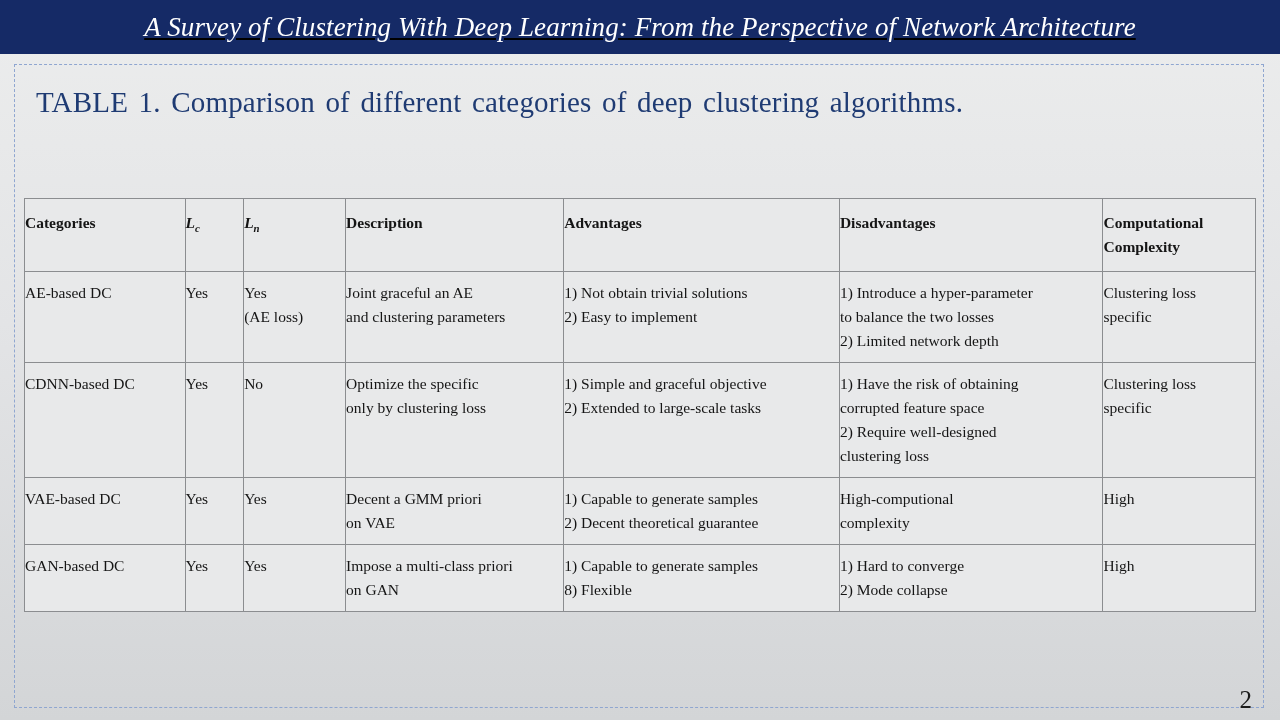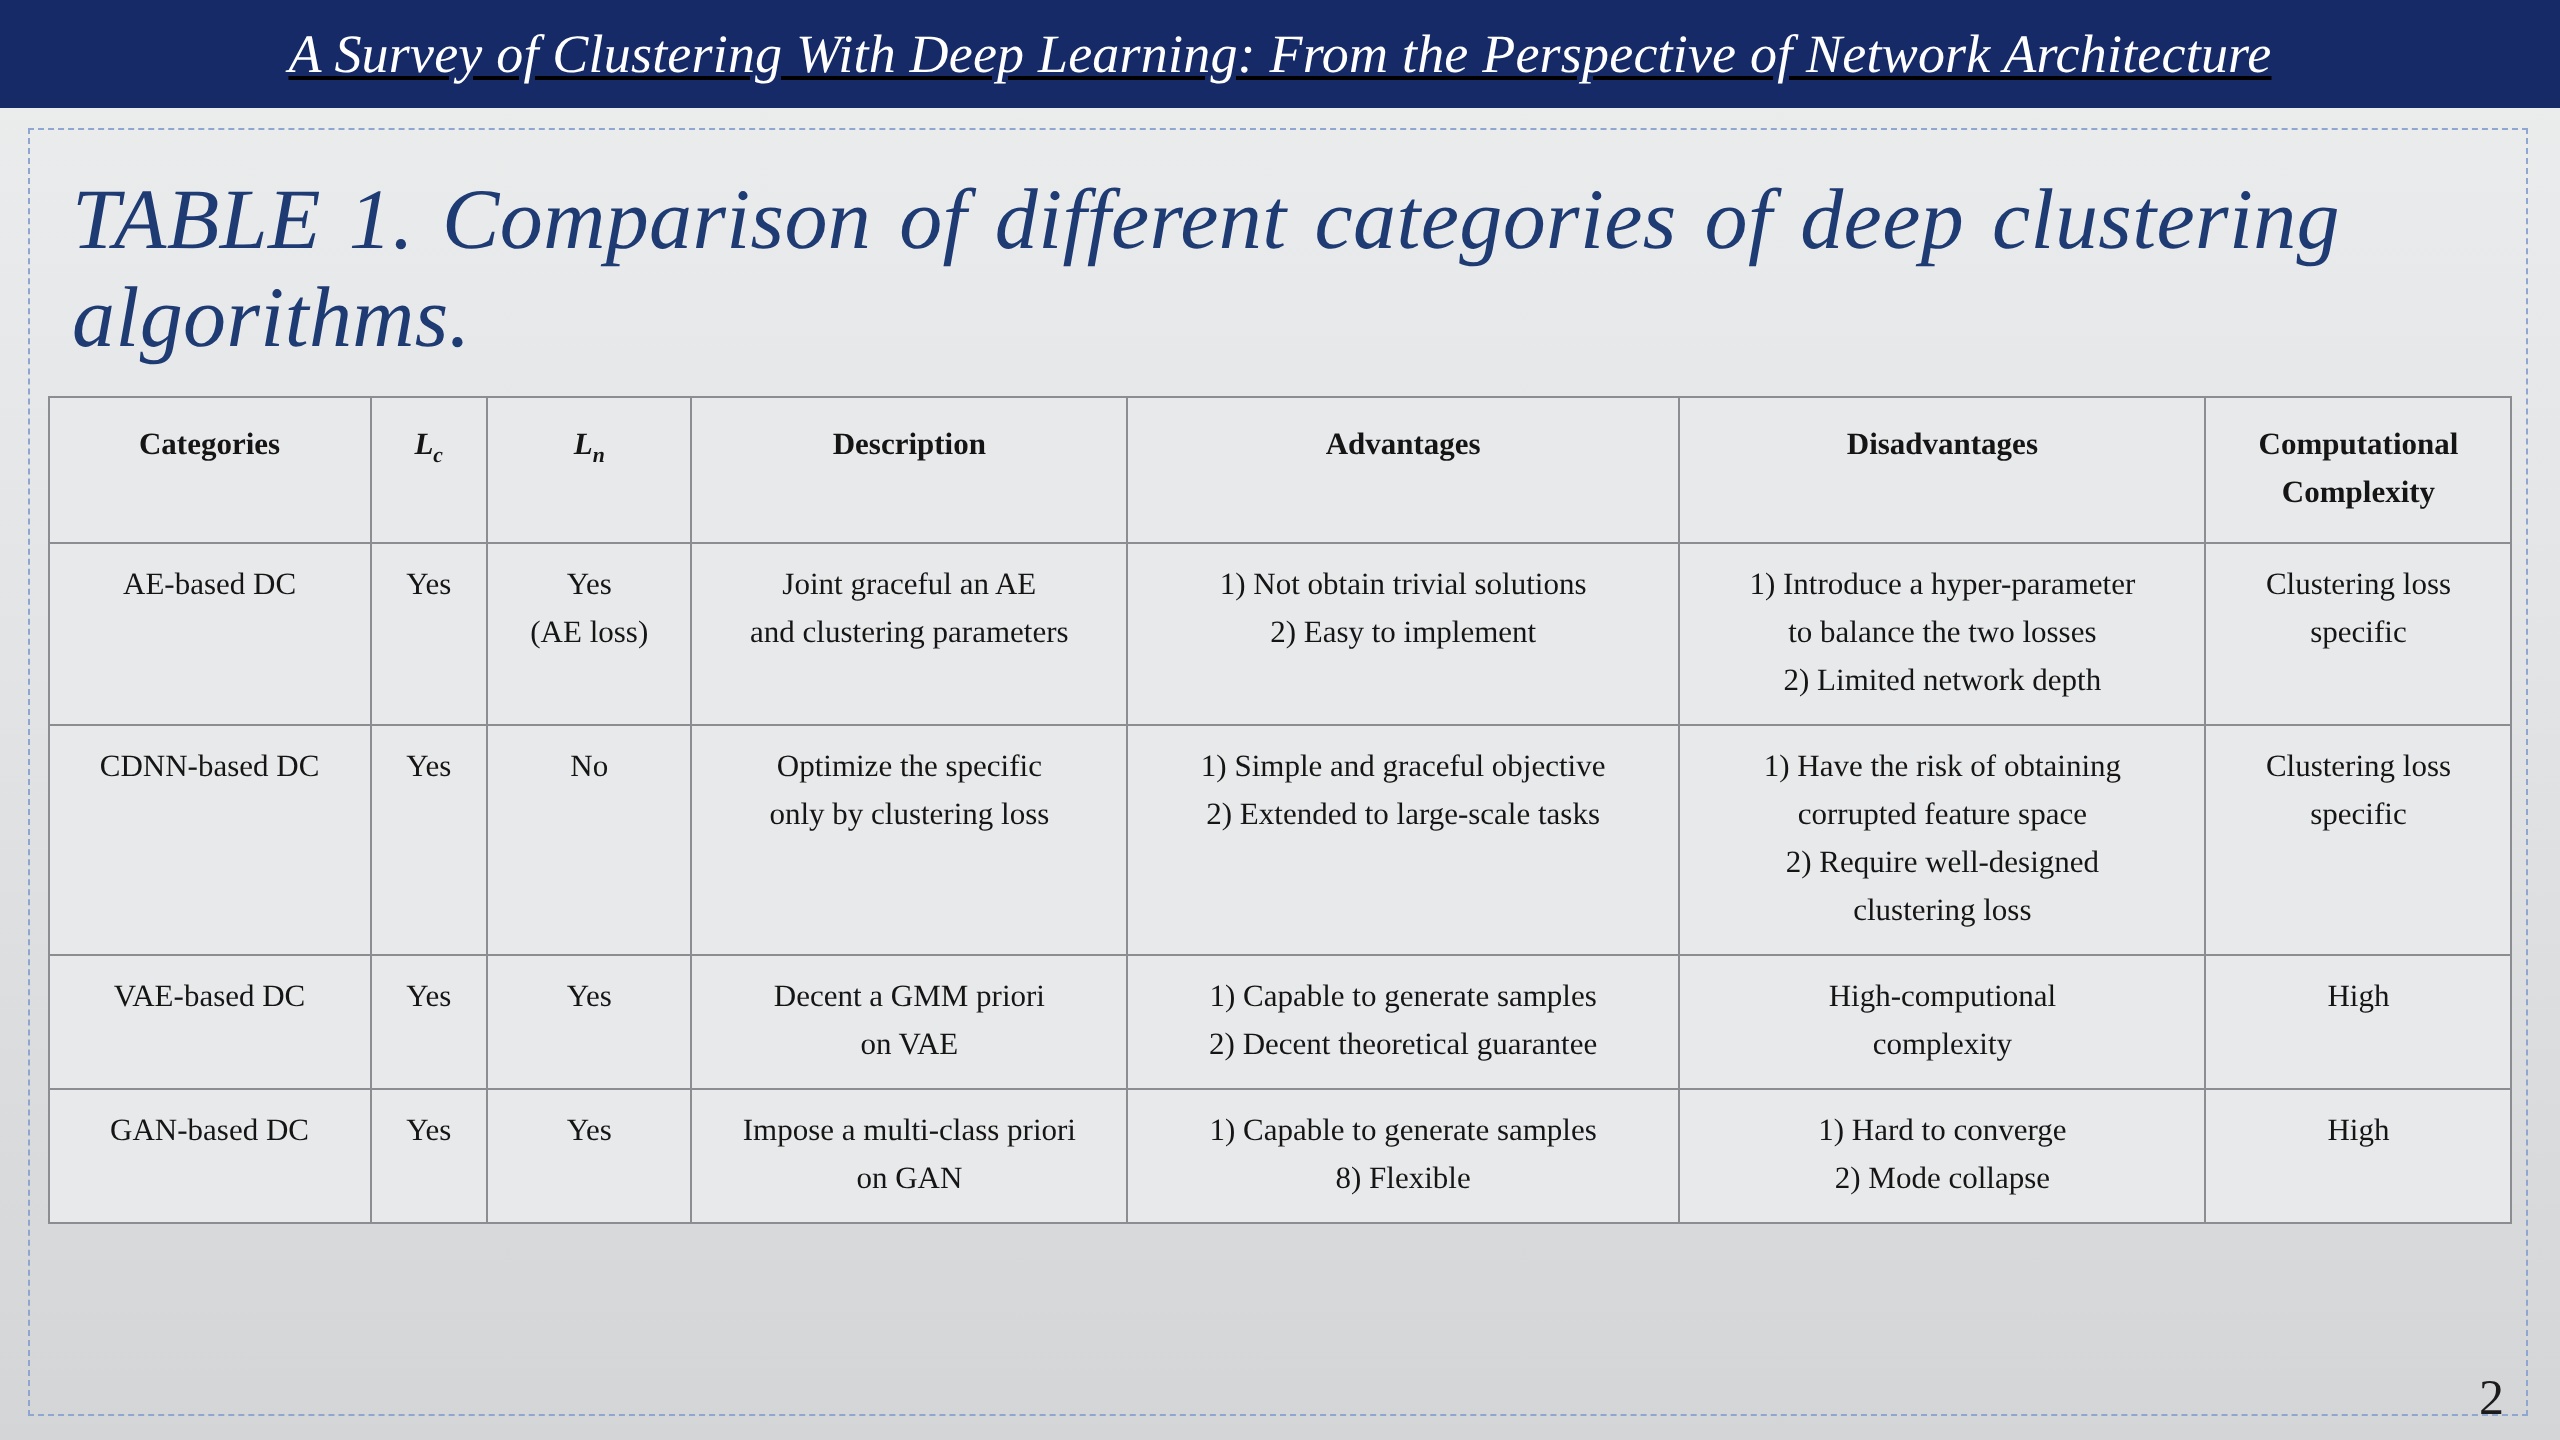--- a/index.html
+++ b/index.html
@@ -49,44 +49,43 @@
     border: 1px dashed #8fa6d0;
     box-sizing: border-box;
   }
   .slide-title {
     position: absolute;
     left: 36px;
     top: 86px;
     width: 1190px;
     color: #1f3b73;
     font-family: "Liberation Serif", serif;
-    font-size: 43px;
+    font-size: 29px;
     letter-spacing: 0.2px;
     word-spacing: 3px;
-    font-style: italic;
   }
   .table-wrap {
     position: absolute;
     left: 24px;
     top: 198px;
     width: 1232px;
   }
   table.cmp {
     border-collapse: collapse;
     width: 1232px;
     background: #e8e9ea;
     table-layout: fixed;
     font-family: "Liberation Serif", serif;
     color: #151515;
   }
   table.cmp td, table.cmp th {
     border: 1px solid #8b8d90;
     padding: 9px 0;
     vertical-align: top;
-    text-align: center;
+    text-align: left;
     font-size: 15.5px;
     line-height: 1.55;
     background: #e8e9ea;
   }
   table.cmp thead th {
     font-weight: bold;
     font-size: 15.5px;
     padding-top: 12px;
     padding-bottom: 12px;
     vertical-align: top;

